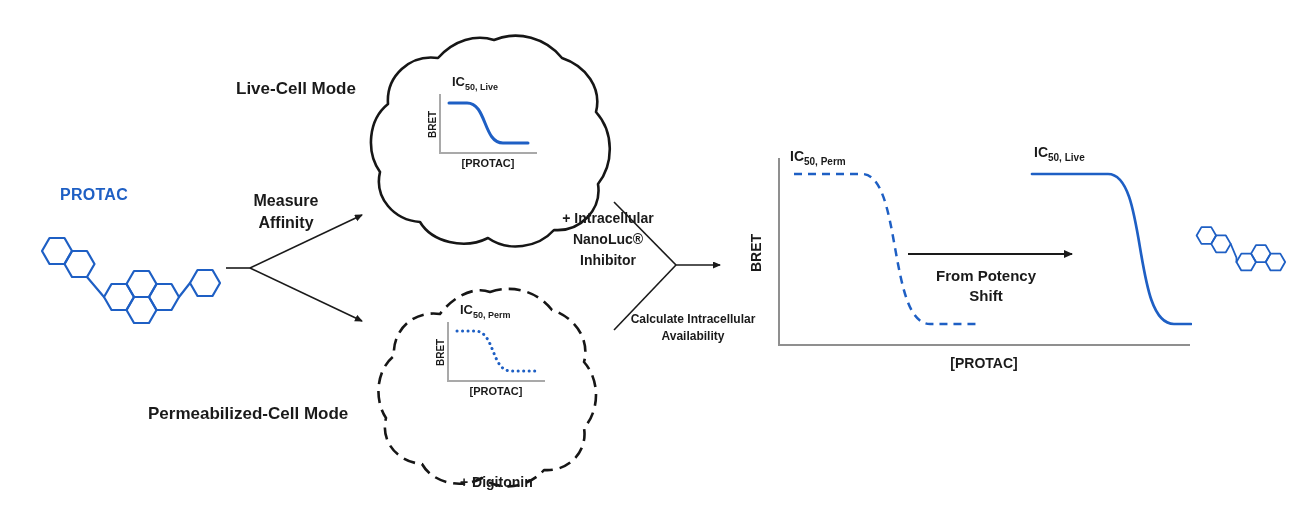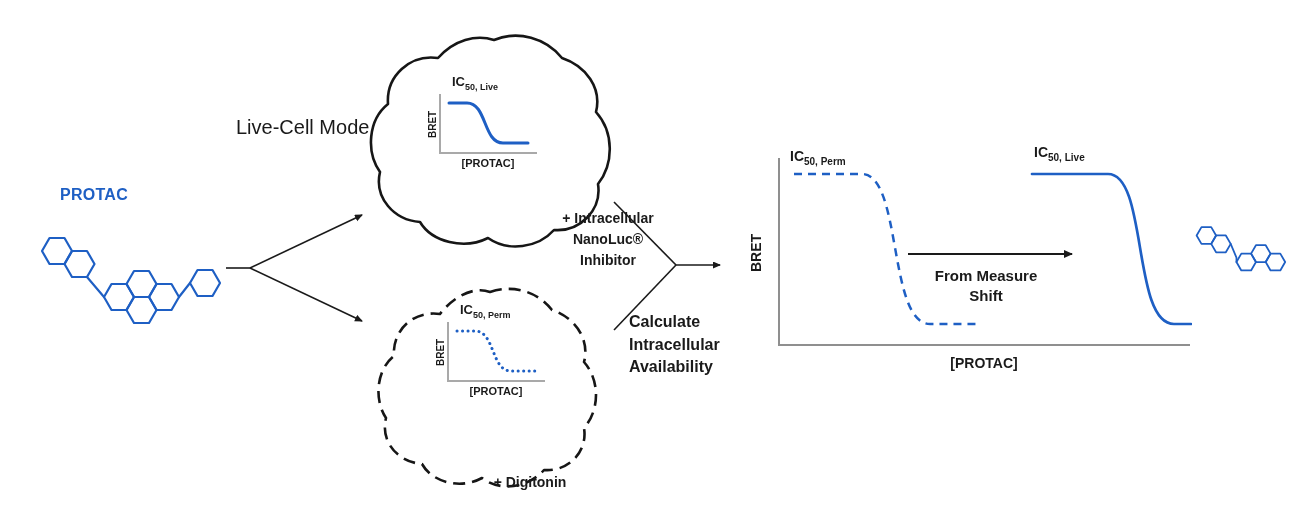--- a/index.html
+++ b/index.html
@@ -12,45 +12,45 @@
   svg { display:block; }
 
   .overlay { position:absolute; left:0; top:0; }
 
   .protac-label { left:28px; top:186px; width:132px; text-align:center;
     font-size:16px; font-weight:bold; color:var(--accent); letter-spacing:.3px; }
 
   .measure-affinity { left:233px; top:190px; width:106px; text-align:center;
     font-size:16px; font-weight:bold; line-height:1.4; }
 
-  .mode-label { font-size:20px; font-weight:normal; white-space:nowrap;margin-top:37px; }
+  .mode-label { font-size:17px; font-weight:bold; white-space:nowrap; }
   .live-mode { left:236px; top:79px; }
   .perm-mode { left:148px; top:404px; }
 
   .cell { position:absolute; }
   .cell-outline { fill:#ffffff; stroke:#161616; stroke-width:2.6; stroke-linejoin:round; }
   .dashed-outline { stroke-dasharray:12 7; }
 
   .mini-chart { position:absolute; display:flex; flex-direction:column; }
   .mini-ic { font-size:13px; font-weight:bold; margin-left:26px; margin-bottom:2px; white-space:nowrap; }
   .mini-ic sub { font-size:9px; }
   .mini-body { display:flex; align-items:stretch; }
   .mini-ylabel { writing-mode:vertical-rl; transform:rotate(180deg); width:13px;
     font-size:10px; font-weight:bold; display:flex; align-items:center; justify-content:center; }
   .mini-plot { width:98px; height:60px; border-left:2px solid #a9a9a9; border-bottom:2px solid #a9a9a9; position:relative; }
   .mini-xlabel { width:98px; margin-left:13px; margin-top:3px; text-align:center; font-size:11px; font-weight:bold; }
 
   .curve-solid { stroke:var(--accent); fill:none; stroke-width:3; stroke-linecap:round; stroke-linejoin:round; }
   .curve-dotted { stroke:var(--accent); fill:none; stroke-width:3; stroke-linecap:round; stroke-linejoin:round; stroke-dasharray:0.1 5.4; }
 
   .live-note { left:549px; top:208px; width:118px; text-align:center; font-size:14px; font-weight:bold; line-height:1.5; }
-  .perm-note { left:460px; top:474px; width:140px; text-align:center; font-size:14px; font-weight:bold; }
+  .perm-note { left:460px; top:474px; width:140px; text-align:left; font-size:14px; font-weight:bold; }
 
-  .calculate { left:629px; top:311px; width:128px; text-align:left;
-    font-size:16px; font-weight:bold; line-height:1.42; }
+  .calculate { left:629px; top:311px; width:128px; text-align:center;
+    font-size:12px; font-weight:bold; line-height:1.42; }
 
   .result-chart { left:742px; top:128px; width:478px; height:262px; }
   .rc-ylabel { position:absolute; left:6px; top:95px; height:60px;
     writing-mode:vertical-rl; transform:rotate(180deg);
     font-size:14px; font-weight:bold; display:flex; align-items:center; justify-content:center; }
   .rc-plot { position:absolute; left:36px; top:30px; width:412px; height:188px;
     border-left:2px solid #8f8f8f; border-bottom:2px solid #8f8f8f; }
   .rc-xlabel { position:absolute; left:36px; top:227px; width:412px; text-align:center;
     font-size:14px; font-weight:bold; }
   .rc-ic { position:absolute; font-size:14px; font-weight:bold; white-space:nowrap; }
@@ -94,20 +94,21 @@
       <path d="M 55 56 L 72 76"></path>
       <polygon points="72,76 79.5,63 94.5,63 102,76 94.5,89 79.5,89"></polygon>
       <polygon points="94.5,63 102,50 117,50 124.5,63 117,76 102,76"></polygon>
       <polygon points="117,76 124.5,63 139.5,63 147,76 139.5,89 124.5,89"></polygon>
       <polygon points="94.5,89 102,76 117,76 124.5,89 117,102 102,102"></polygon>
       <path d="M 147 76 L 158 62"></path>
       <polygon points="158,62 165.5,49 180.5,49 188,62 180.5,75 165.5,75"></polygon>
     </g>
   </svg>
 
+  <div class="abs measure-affinity">Measure Affinity</div>
 
   <div class="abs mode-label live-mode">Live-Cell Mode</div>
   <div class="cell" style="left:366px; top:28px; width:252px; height:225px;">
     <svg width="252" height="225" viewBox="0 0 252 225">
       <path class="cell-outline" d="M 128 12 C 152 2 180 10 196 30 C 220 38 236 60 230 84 C 248 104 248 136 232 156 C 236 182 214 204 188 202 C 172 220 142 224 122 210 C 98 222 66 214 54 194 C 28 192 8 170 14 144 C 0 124 2 92 22 76 C 20 48 44 26 72 30 C 88 12 110 6 128 12 Z"></path>
     </svg>
     <div class="mini-chart" style="left:60px; top:46px;">
       <div class="mini-ic"><span>IC</span><sub>50, Live</sub></div>
       <div class="mini-body">
         <div class="mini-ylabel">BRET</div>
@@ -115,20 +116,21 @@
           <svg width="98" height="60" viewBox="0 0 98 60">
             <path class="curve-solid" d="M 8 9 L 26 9 C 46 9 42 49 62 49 L 87 49"></path>
           </svg>
         </div>
       </div>
       <div class="mini-xlabel">[PROTAC]</div>
     </div>
   </div>
   <div class="abs live-note">+ Intracellular NanoLuc® Inhibitor</div>
 
+  <div class="abs mode-label perm-mode">Permeabilized-Cell Mode</div>
   <div class="cell" style="left:372px; top:282px; width:236px; height:212px;">
     <svg width="236" height="212" viewBox="0 0 236 212">
       <path class="cell-outline dashed-outline" d="M 118 10 C 142 2 166 10 180 28 C 204 36 218 58 212 80 C 228 98 228 128 212 146 C 216 170 196 190 172 188 C 156 206 128 210 110 196 C 88 208 60 200 50 182 C 26 180 8 160 14 136 C 2 118 4 88 22 74 C 20 48 42 28 68 32 C 82 14 102 4 118 10 Z"></path>
     </svg>
     <div class="mini-chart" style="left:62px; top:20px;">
       <div class="mini-ic"><span>IC</span><sub>50, Perm</sub></div>
       <div class="mini-body">
         <div class="mini-ylabel">BRET</div>
         <div class="mini-plot">
           <svg width="98" height="60" viewBox="0 0 98 60">
@@ -154,21 +156,21 @@
     <div class="rc-ic rc-ic-perm"><span>IC</span><sub>50, Perm</sub></div>
     <div class="rc-ic rc-ic-live"><span>IC</span><sub>50, Live</sub></div>
     <svg style="position:absolute; left:160px; top:118px;" width="180" height="16" viewBox="0 0 180 16">
       <defs>
         <marker id="ah2" markerWidth="10" markerHeight="9" refX="8" refY="4" orient="auto" markerUnits="userSpaceOnUse">
           <path d="M0,0 L9,4 L0,8 Z" fill="#1a1a1a"></path>
         </marker>
       </defs>
       <path class="shift-line" d="M 6 8 L 170 8" marker-end="url(#ah2)"></path>
     </svg>
-    <div class="rc-note rc-note-bottom">From Measure Shift</div>
+    <div class="rc-note rc-note-bottom">From Potency Shift</div>
     <div class="rc-xlabel">[PROTAC]</div>
   </div>
 
   <svg class="overlay" style="left:1192px; top:216px;" width="96" height="62" viewBox="0 0 108 70">
     <g class="molecule-stroke" style="stroke-width:2;">
       <polygon points="5,22 10.5,12.5 21.5,12.5 27,22 21.5,31.5 10.5,31.5"></polygon>
       <polygon points="21.5,31.5 27,22 38,22 43.5,31.5 38,41 27,41"></polygon>
       <path d="M 43.5 31.5 L 50 47 L 50 52"></path>
       <polygon points="50,52 55.5,42.5 66.5,42.5 72,52 66.5,61.5 55.5,61.5"></polygon>
       <polygon points="66.5,42.5 72,33 83,33 88.5,42.5 83,52 72,52"></polygon>

